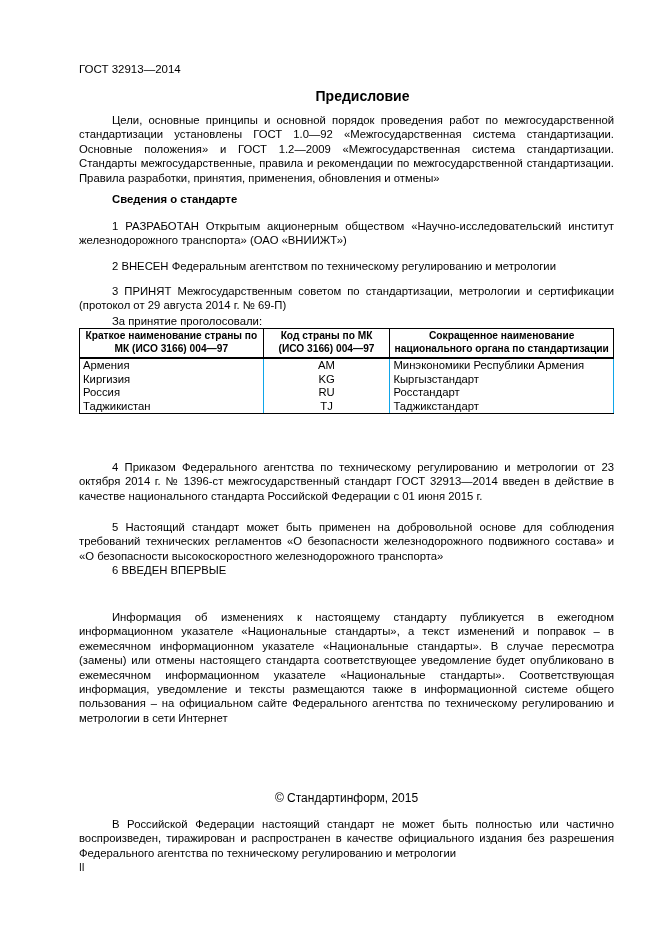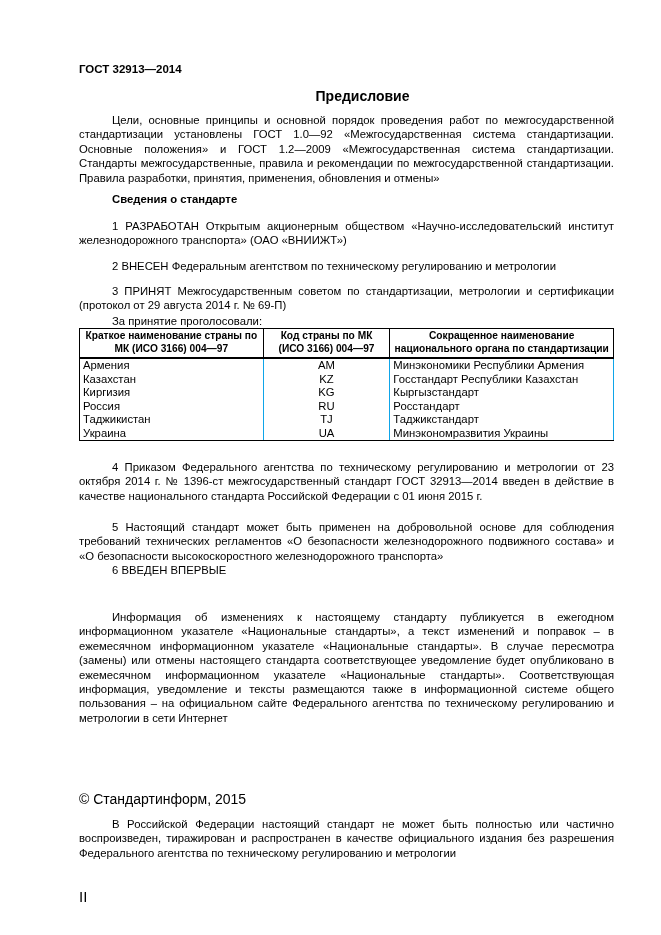--- a/index.html
+++ b/index.html
@@ -1,33 +1,33 @@
 <!DOCTYPE html>
 <html><head>
 <meta charset="utf-8">
 <style>
   html, body { margin:0; padding:0; background:#ffffff; }
   body { width:661px; height:935px; position:relative; overflow:hidden;
          font-family:"Liberation Sans", sans-serif; color:#000; }
   .abs { position:absolute; }
-  .doc-id { left:79px; top:63px; font-size:11.5px; font-weight:bold; }
+  .doc-id { left:79px; top:63px; font-size:11.5px; font-weight:normal; }
   .title { left:0; width:661px; top:88px; text-align:center; font-size:14px; font-weight:bold; padding-left:64px; box-sizing:border-box; }
   .para { left:79px; width:535px; font-size:11.3px; line-height:14.4px; text-align:justify; }
   .para .ind { display:inline-block; width:33px; }
   .italic { }
   .sub { left:112px; font-size:11.3px; font-weight:bold; }
   table.vote { position:absolute; left:79px; top:328px; width:535px; border-collapse:collapse;
                font-size:11.3px; }
   table.vote th { font-weight:bold; font-size:10.2px; line-height:12.5px; text-align:center;
                   border:1px solid #000; border-bottom:2.5px solid #000; padding:1px 3px 2px 3px; }
   table.vote td { padding:0 3px; line-height:13.5px; border-left:1px solid #000; border-right:1px solid #0ea5e9; }
   table.vote tbody tr:last-child td { border-bottom:1.5px solid #000; }
   table.vote td.code { text-align:center;margin-top:16px; }
-  .copyright { left:79px; width:535px; text-align:left; font-size:14px; }
-  .pagenum { left:79px; font-size:15px;margin-top:26px; }
+  .copyright { left:79px; width:535px; text-align:center; font-size:12px; }
+  .pagenum { left:79px; font-size:10px; }
 </style>
 </head>
 <body>
 
 <div class="abs doc-id">ГОСТ 32913—2014</div>
 
 <div class="abs title">Предисловие</div>
 
 <div class="abs para" style="top:113px;"><span class="ind"></span><span>Цели, основные принципы и основной порядок проведения работ по межгосударственной стандартизации установлены ГОСТ 1.0—92 «Межгосударственная система стандартизации. Основные положения» и ГОСТ 1.2—2009 «Межгосударственная система стандартизации. Стандарты межгосударственные, правила и рекомендации по межгосударственной стандартизации. Правила разработки, принятия, применения, обновления и отмены»</span></div>
 
@@ -54,43 +54,33 @@
       <th>Сокращенное наименование национального органа по стандартизации</th>
     </tr>
   </thead>
   <tbody>
     <tr>
       <td>Армения</td>
       <td class="code">AM</td>
       <td>Минэкономики Республики Армения</td>
     </tr>
     <tr>
-      <td>Казахстан</td>
-      <td class="code">KZ</td>
-      <td>Госстандарт Республики Казахстан</td>
-    </tr>
-    <tr>
       <td>Киргизия</td>
       <td class="code">KG</td>
       <td>Кыргызстандарт</td>
     </tr>
     <tr>
       <td>Россия</td>
       <td class="code">RU</td>
       <td>Росстандарт</td>
     </tr>
     <tr>
       <td>Таджикистан</td>
       <td class="code">TJ</td>
       <td>Таджикстандарт</td>
-    </tr>
-    <tr>
-      <td>Украина</td>
-      <td class="code">UA</td>
-      <td>Минэкономразвития Украины</td>
     </tr>
   </tbody>
 </table>
 
 <div class="abs para" style="top:460px;"><span class="ind"></span><span>4 Приказом Федерального агентства по техническому регулированию и метрологии от 23 октября 2014 г. № 1396-ст межгосударственный стандарт ГОСТ 32913—2014 введен в действие в качестве национального стандарта Российской Федерации с 01 июня 2015 г.</span></div>
 
 <div class="abs para" style="top:520px;"><span class="ind"></span><span>5 Настоящий стандарт может быть применен на добровольной основе для соблюдения требований технических регламентов «О безопасности железнодорожного подвижного состава» и «О безопасности высокоскоростного железнодорожного транспорта»</span></div>
 
 <div class="abs para" style="top:563px;"><span class="ind"></span><span>6 ВВЕДЕН ВПЕРВЫЕ</span></div>
 

